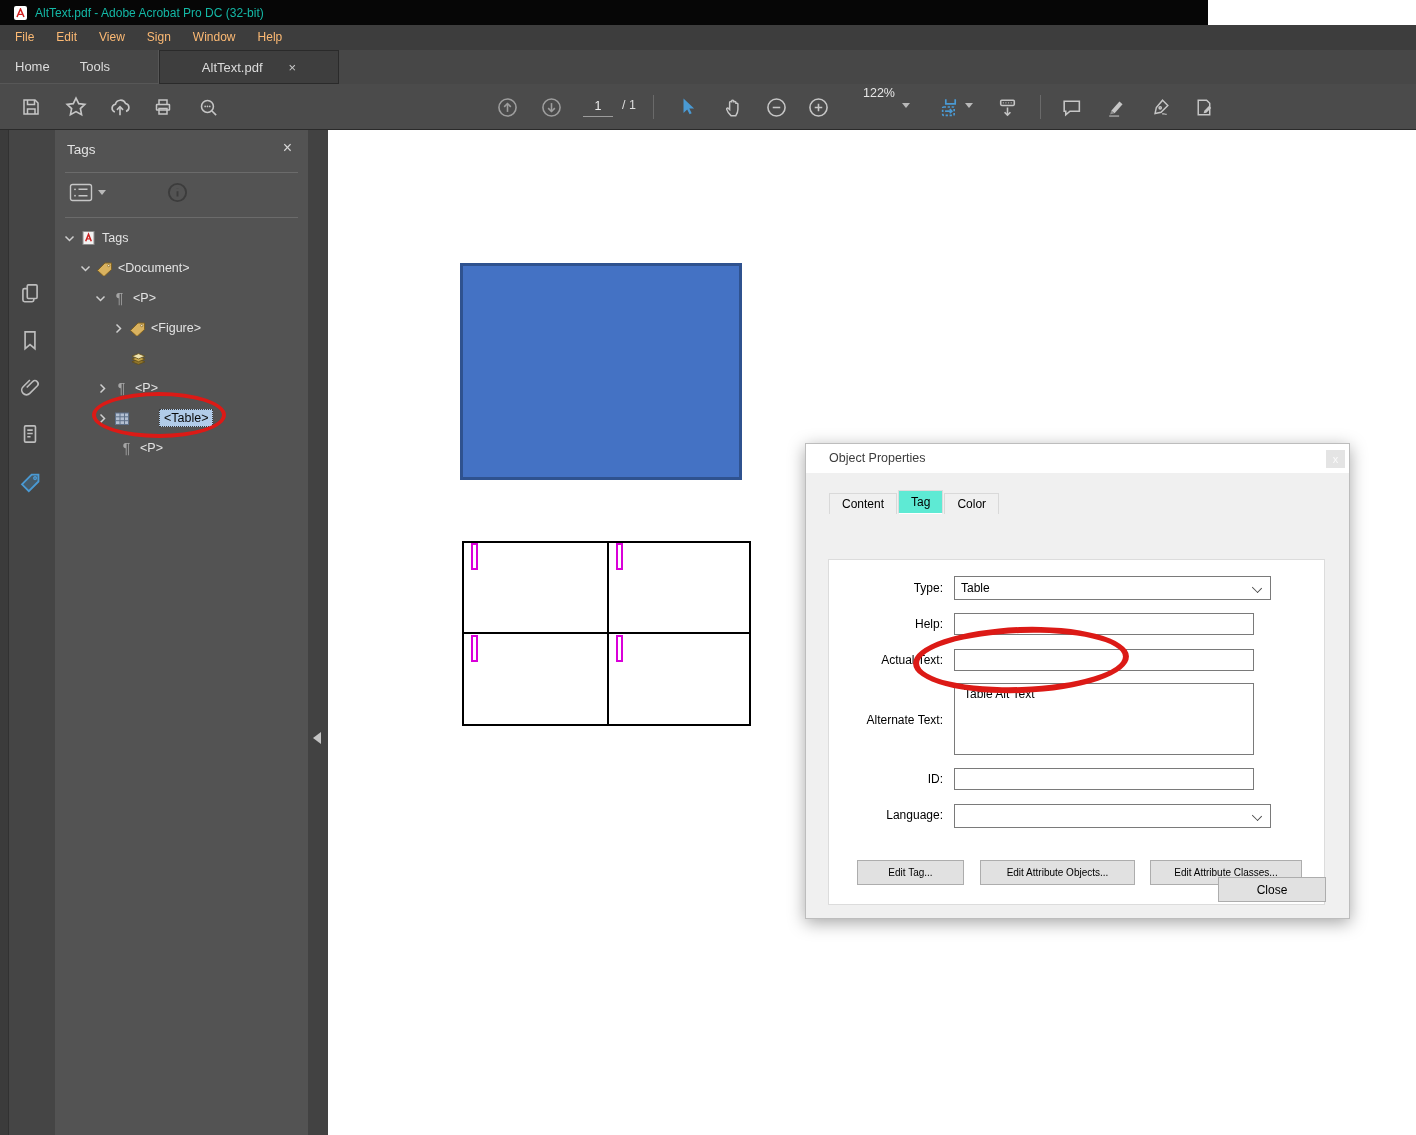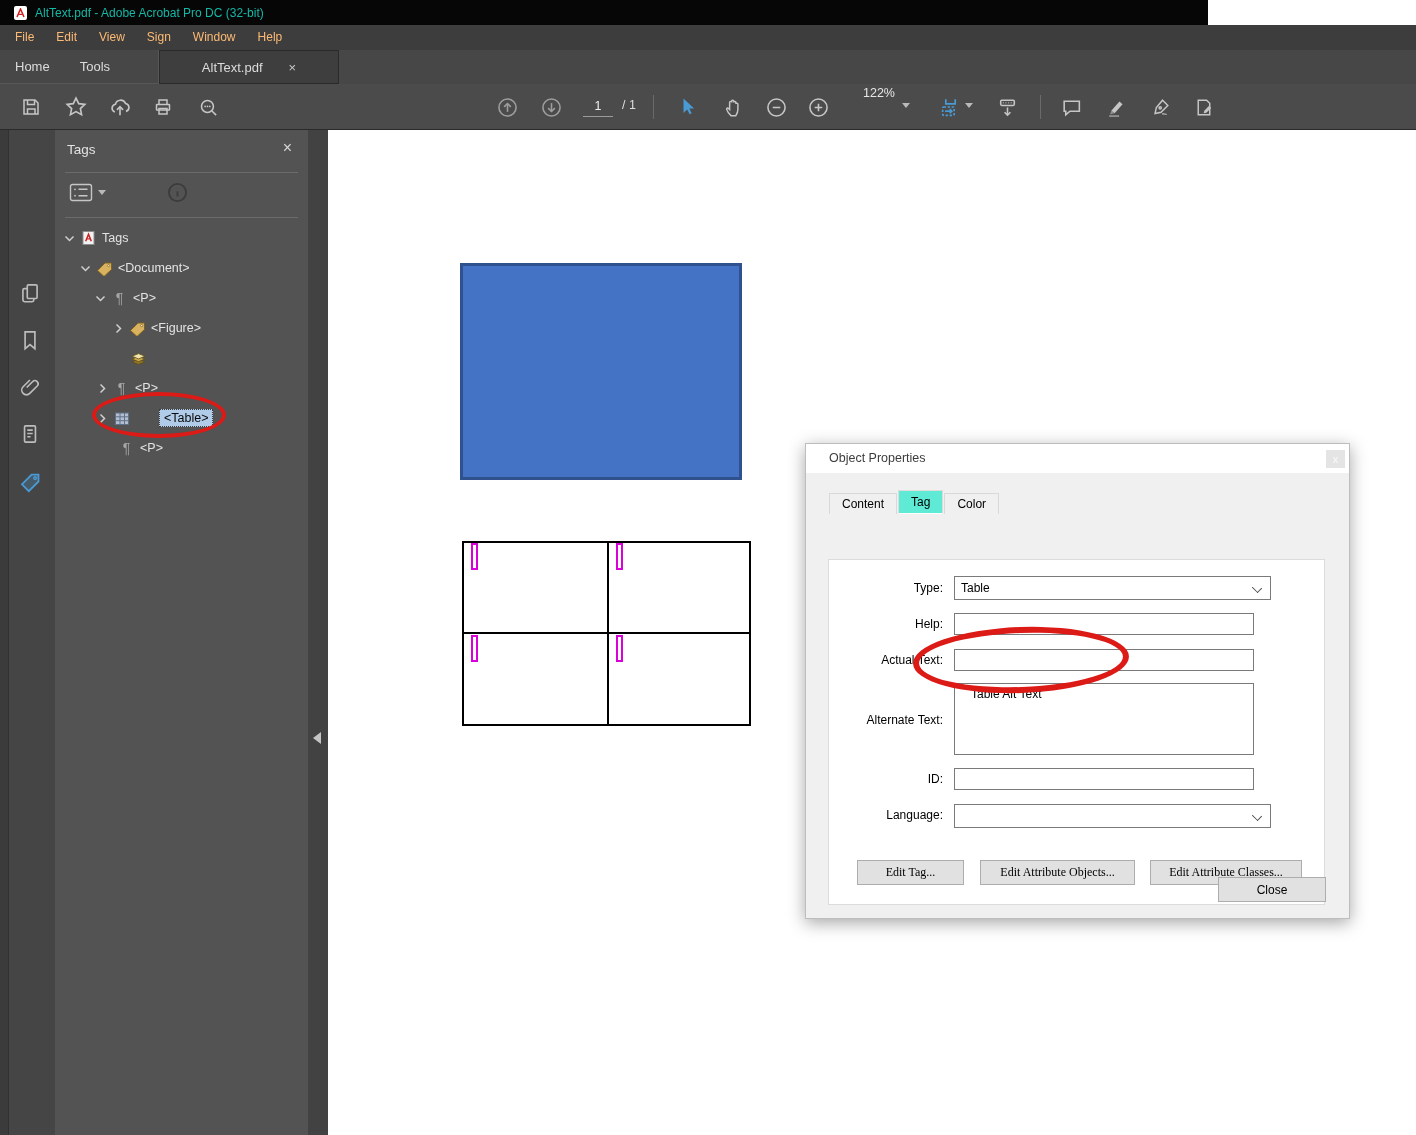--- a/index.html
+++ b/index.html
@@ -105,30 +105,30 @@
           border:1px solid #d9d9d9; border-bottom:none; margin-right:1px; }
   .dtab.active { height:24px; line-height:23px; background:#5eead4; position:relative;
                  z-index:2; border:1px solid #dcdcdc; border-bottom:1px solid #fff; }
   .dlgpanel { position:absolute; left:22px; top:69px; width:497px; height:346px;
               background:#fff; border:1px solid #dcdcdc;margin-top:46px; }
   .flabel { position:absolute; left:0; width:114px; text-align:right; line-height:22px; }
   .tin { position:absolute; left:125px; width:300px; height:22px; border:1px solid #7a7a7a;
          background:#fff; font-size:12px; padding:0 5px;
          font-family:"Liberation Sans", sans-serif; }
   .tarea { position:absolute; left:125px; width:300px; height:72px; border:1px solid #7a7a7a;
-           background:#fff; font-size:12px; padding:3px 16px; resize:none;
+           background:#fff; font-size:12px; padding:3px 9px; resize:none;
            font-family:"Liberation Sans", sans-serif; }
   .combo { position:absolute; left:125px; width:317px; height:24px; border:1px solid #7a7a7a;
            background:#fff; line-height:22px; padding-left:6px; }
   .combochev { position:absolute; right:9px; top:7px; width:8px; height:8px;
                border-right:1.4px solid #4a4a4a; border-bottom:1.4px solid #4a4a4a;
                transform:rotate(45deg) scale(1,.8); }
   .dbtn { position:absolute; top:300px; height:25px; background:#e1e1e1;
-          border:1px solid #adadad; font-size:12px; text-align:center;
-          font-family:Liberation Serif, serif; display:flex; align-items:center;
+          border:1px solid #adadad; font-size:10px; text-align:center;
+          font-family:Liberation Sans, sans-serif; display:flex; align-items:center;
           justify-content:center; }
   .closebtn { position:absolute; left:412px; top:433px; width:108px; height:25px;
               background:#e1e1e1; border:1px solid #adadad; font-size:12px;
               display:flex; align-items:center; justify-content:center;
               font-family:"Liberation Sans", sans-serif; }
 </style>
 </head>
 <body>
 
 <div class="titlebar">

